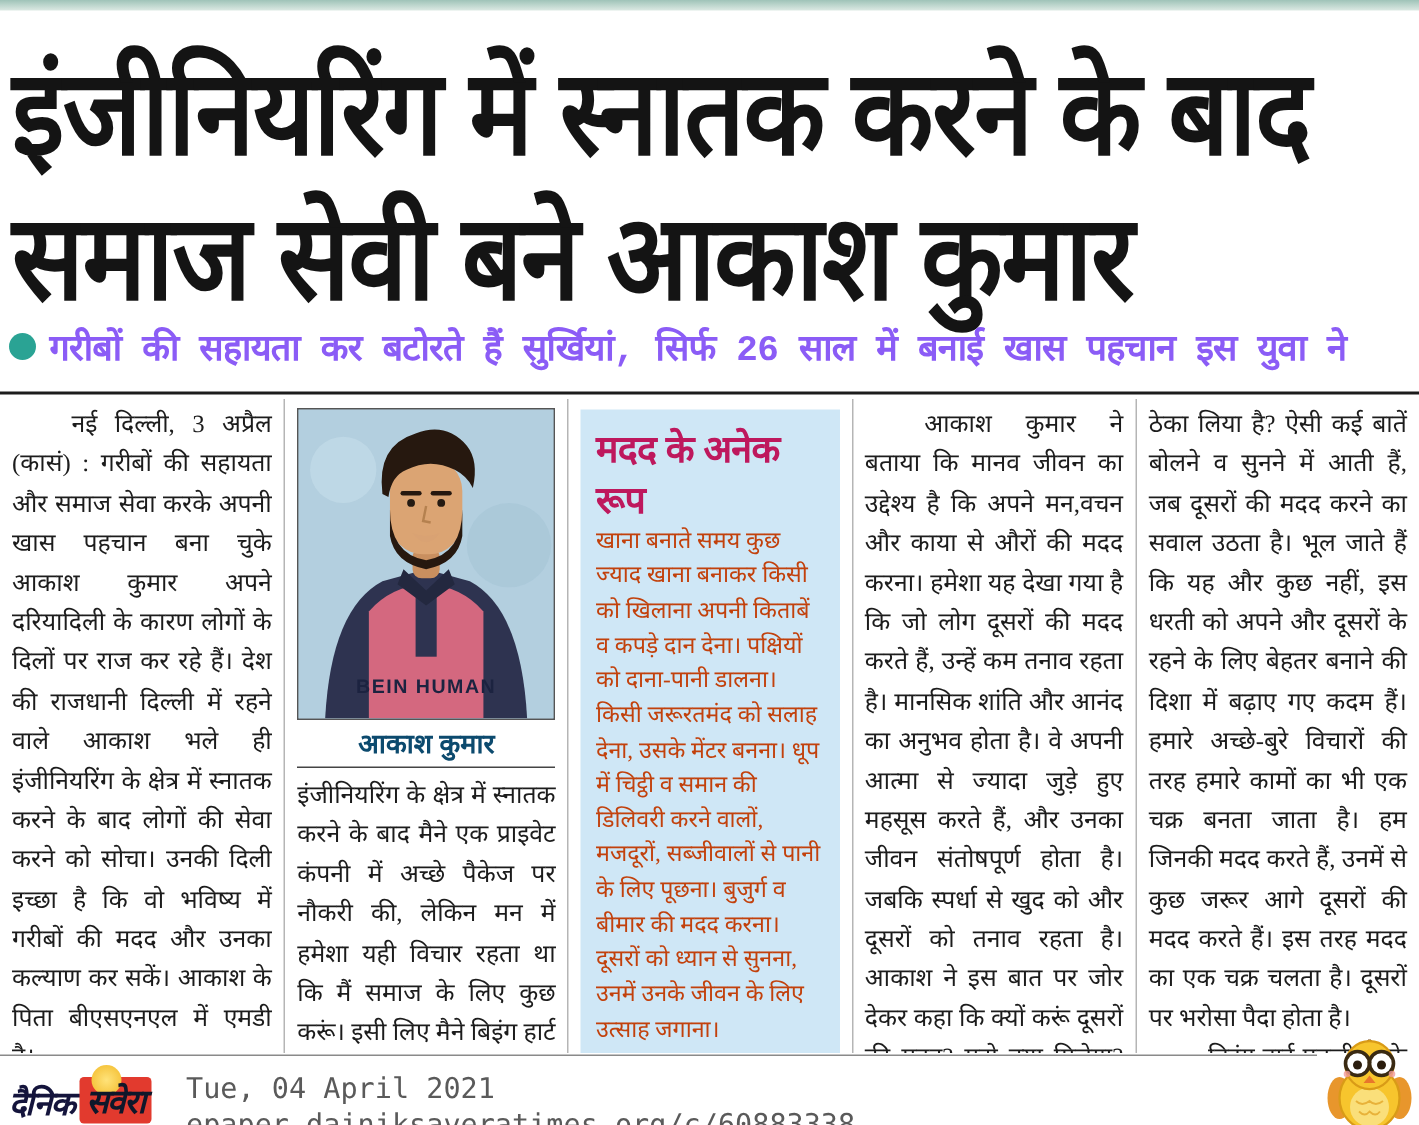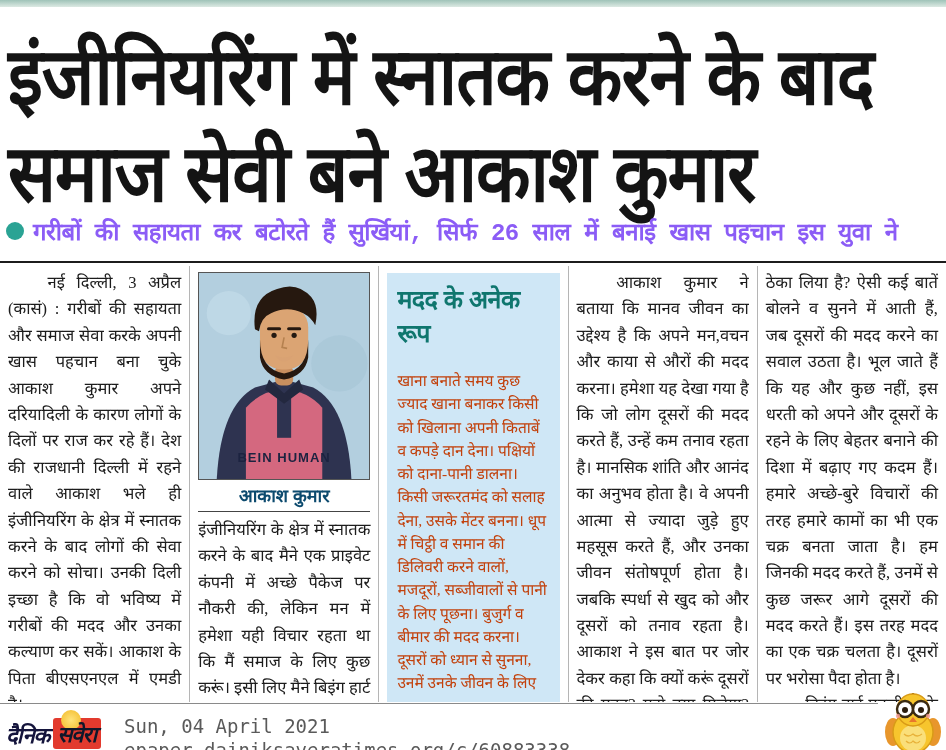--- a/index.html
+++ b/index.html
@@ -55,21 +55,21 @@
   .photo-caption {
     text-align:center; font-weight:700; font-size:18px; padding:3px 0 4px 0; color:#0c4a6e;
   }
   .caption-rule { border-top:1.5px solid #444; margin:0 0 5px 0; }
 
   
   .infobox {
     background:#cfe7f6; padding:8px 10px 10px 10px; margin-top:3px; margin-bottom:6px;
   }
   .infobox-title {
-    font-size:25px; font-weight:900; color:#0f766e; margin-bottom:20px; letter-spacing:-0.5px;
+    font-size:25px; font-weight:900; color:#be185d; margin-bottom:0; letter-spacing:-0.5px;
   }
   .infobox-body {
     font-family:"Liberation Serif", serif;
     font-size:15.5px; line-height:1.5; color:#c2410c; text-align:left;
   }
 
   
   .footer-rule { position:absolute; top:703px; left:0; width:878px; height:1px; background:#8a8a8a; }
   .footer { position:absolute; top:712px; left:0; width:946px; height:46px; background:#fff; }
   .logo { position:absolute; top:6px; left:6px; width:112px; }
@@ -188,21 +188,21 @@
           <span class="logo-sun"></span>
           <span class="w2">सवेरा</span>
         </span>
       </div>
       <div class="logo-tagline">
         <span>अभी है उजाले की बी.</span>
         <span class="times">टाइम्स</span>
       </div>
     </div>
     <div class="footer-meta">
-      <div>Sun, 04 April 2021</div>
+      <div>Tue, 04 April 2021</div>
       <div>epaper.dainiksaveratimes.org/c/60883338</div>
     </div>
     <svg class="owl" viewBox="0 0 58 64">
 
       <path d="M27,4 Q29,0 31,4 M29,5 L29,1" stroke="#7a4a12" stroke-width="2" fill="none"></path>
       <ellipse cx="29" cy="7" rx="4" ry="3" fill="#8a5a1a"></ellipse>
 
       <ellipse cx="9" cy="40" rx="8" ry="14" fill="#e8962c"></ellipse>
       <ellipse cx="49" cy="40" rx="8" ry="14" fill="#e8962c"></ellipse>
 

